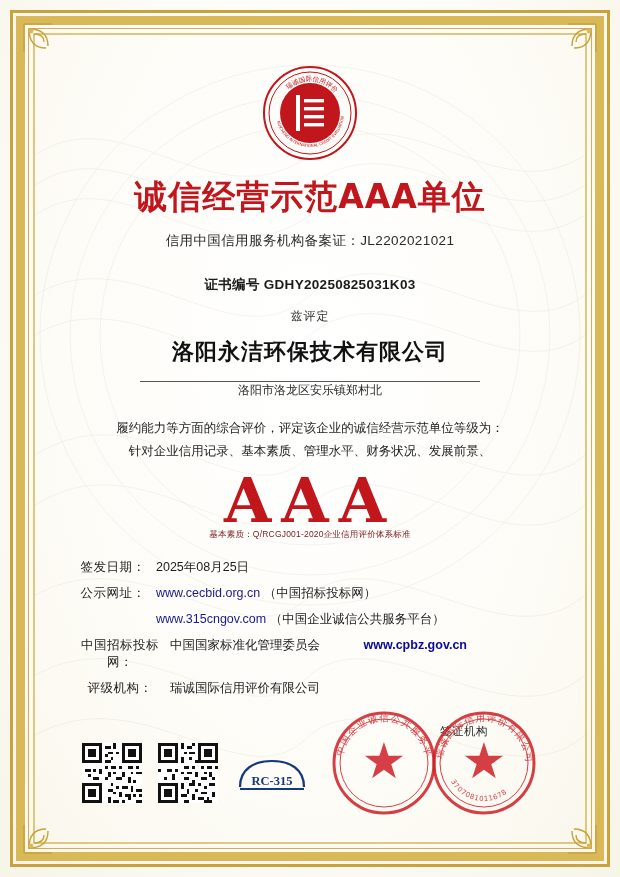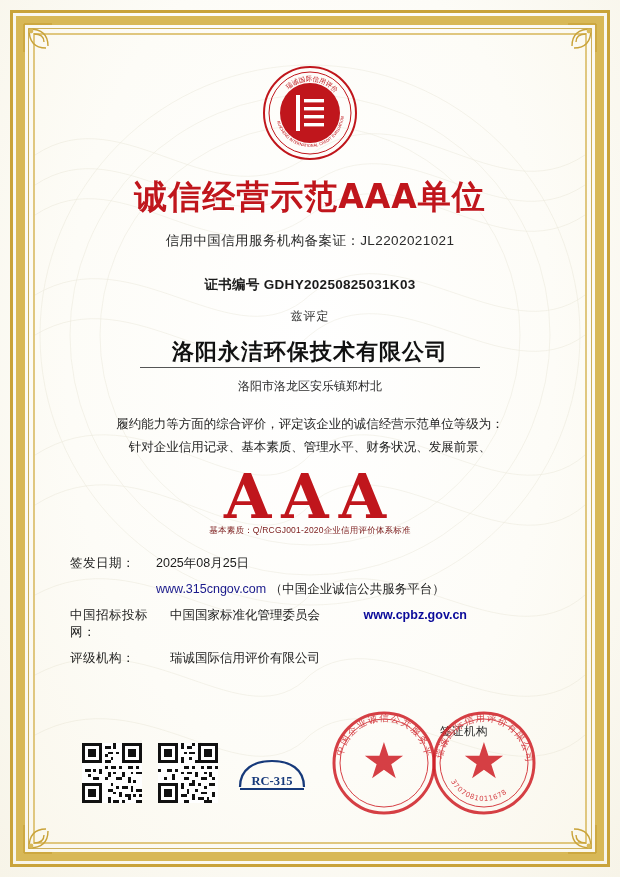--- a/index.html
+++ b/index.html
@@ -127,25 +127,24 @@
     letter-spacing: 1px;
   }
   .company {
     margin: 12px auto 0;
     width: 340px;
     text-align: center;
     font-size: 22px;
     font-weight: bold;
     color: #111;
     letter-spacing: 1px;
-    padding-bottom: 0;
+    padding-bottom: 14px;
     border-bottom: 1.5px solid #555;
   }
   .addr {
-    margin-top: 10px;
     text-align: center;
     font-size: 12px;
     color: #2b2b2b;
   }
   .desc {
     margin: 18px auto 0;
     width: 400px;
     text-align: center;
     font-size: 12.5px;
     line-height: 1.85;
@@ -172,20 +171,21 @@
   
   .info {
     margin: 18px 0 0 30px;
     font-size: 12.5px;
     color: #1c1c1c;
   }
   .info .row {
     display: flex;
     align-items: baseline;
     margin-bottom: 9px;
+    text-align: center;
   }
   .info .lbl {
     width: 86px;
     flex: none;
     letter-spacing: 0.5px;
   }
   .info .val { white-space: nowrap; }
   .info .val.sub {
     margin-left: 86px;
   }
@@ -331,20 +331,27 @@
       <div>针对企业信用记录、基本素质、管理水平、财务状况、发展前景、</div>
     </div>
 
     <div class="grade">AAA</div>
     <div class="grade-std">基本素质：Q/RCGJ001-2020企业信用评价体系标准</div>
 
     <div class="info">
       <div class="row">
         <span class="lbl">签发日期：</span>
         <span class="val">2025年08月25日</span>
+      </div>
+      <div class="row">
+        <span class="lbl">公示网址：</span>
+        <span class="val">
+          <span class="link">www.cecbid.org.cn</span>
+          <span>（中国招标投标网）</span>
+        </span>
       </div>
       <div class="row">
         <span class="val sub">
           <span class="link">www.315cngov.com</span>
           <span>（中国企业诚信公共服务平台）</span>
         </span>
       </div>
       <div class="row">
         <span class="lbl" style="width:100px">中国招标投标网：</span>
         <span class="val">

